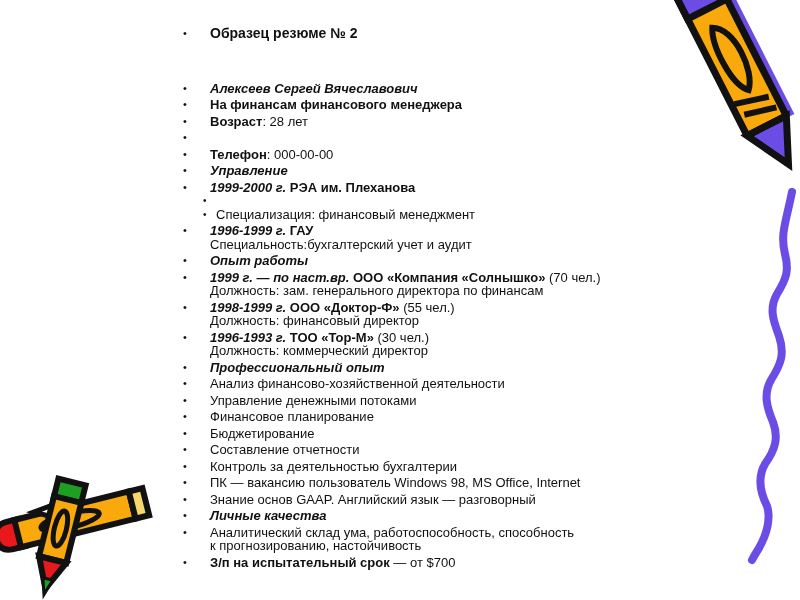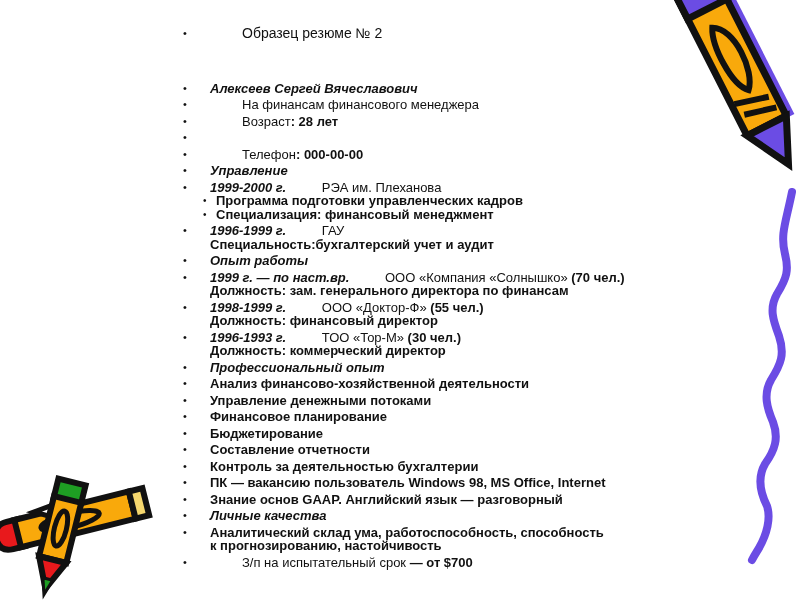--- a/index.html
+++ b/index.html
@@ -9,24 +9,24 @@
   }
   .content{position:absolute;left:183px;top:27px;width:505px;}
   .item{margin-bottom:3px;}
   .item.after-gap{margin-bottom:41px;}
   .line{display:flex;font-size:13px;line-height:13.5px;white-space:pre;align-items:flex-start;}
   .item.title-size .line{font-size:14px;}
   .bullet{flex:0 0 27px;font-size:11px;line-height:13.5px;}
   .line.sub{padding-left:20px;}
   .line.sub .bullet{flex:0 0 13px;font-size:10px;}
   .line.none .bullet{visibility:hidden;}
-  .seg.bold{font-weight:400;margin-left:32px;}
+  .seg.bold{font-weight:700;}
   .seg.italic{font-style:italic;font-weight:bold;}
   .seg.bold-italic{font-weight:700;font-style:italic;}
-  .seg.regular{font-weight:700;}
+  .seg.regular{font-weight:400;}
   .art{position:absolute;pointer-events:none;}
   .right-art{left:640px;top:0;}
   .left-art{left:0;top:448px;}
 </style>
 </head>
 <body>
 
 <div class="slide">
 
   <div class="content">
@@ -46,21 +46,21 @@
         <div class="line dot"><span class="bullet">•</span></div>
       </div>
       <div class="item">
         <div class="line dot"><span class="bullet">•</span><span class="text"><span class="seg bold">Телефон</span><span class="seg regular">: 000-00-00</span></span></div>
       </div>
       <div class="item">
         <div class="line dot"><span class="bullet">•</span><span class="text"><span class="seg bold-italic">Управление</span></span></div>
       </div>
       <div class="item">
         <div class="line dot"><span class="bullet">•</span><span class="text"><span class="seg italic">1999-2000 г. </span><span class="seg bold">РЭА им. Плеханова</span></span></div>
-        <div class="line sub"><span class="bullet">•</span><span class="text"><span class="seg regular">Программа подготовки управленческих кадров</span></span></div>
+        <div class="line sub"><span class="bullet">•</span></div>
         <div class="line sub"><span class="bullet">•</span><span class="text"><span class="seg regular">Специализация: финансовый менеджмент</span></span></div>
       </div>
       <div class="item">
         <div class="line dot"><span class="bullet">•</span><span class="text"><span class="seg italic">1996-1999 г. </span><span class="seg bold">ГАУ</span></span></div>
         <div class="line none"><span class="bullet"></span><span class="text"><span class="seg regular">Специальность:бухгалтерский учет и аудит</span></span></div>
       </div>
       <div class="item">
         <div class="line dot"><span class="bullet">•</span><span class="text"><span class="seg bold-italic">Опыт работы</span></span></div>
       </div>
       <div class="item">

